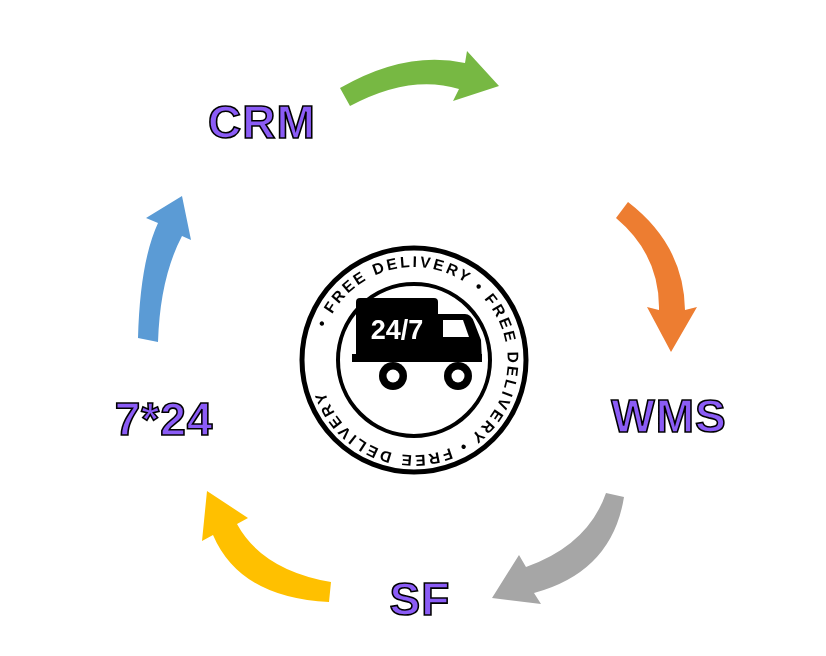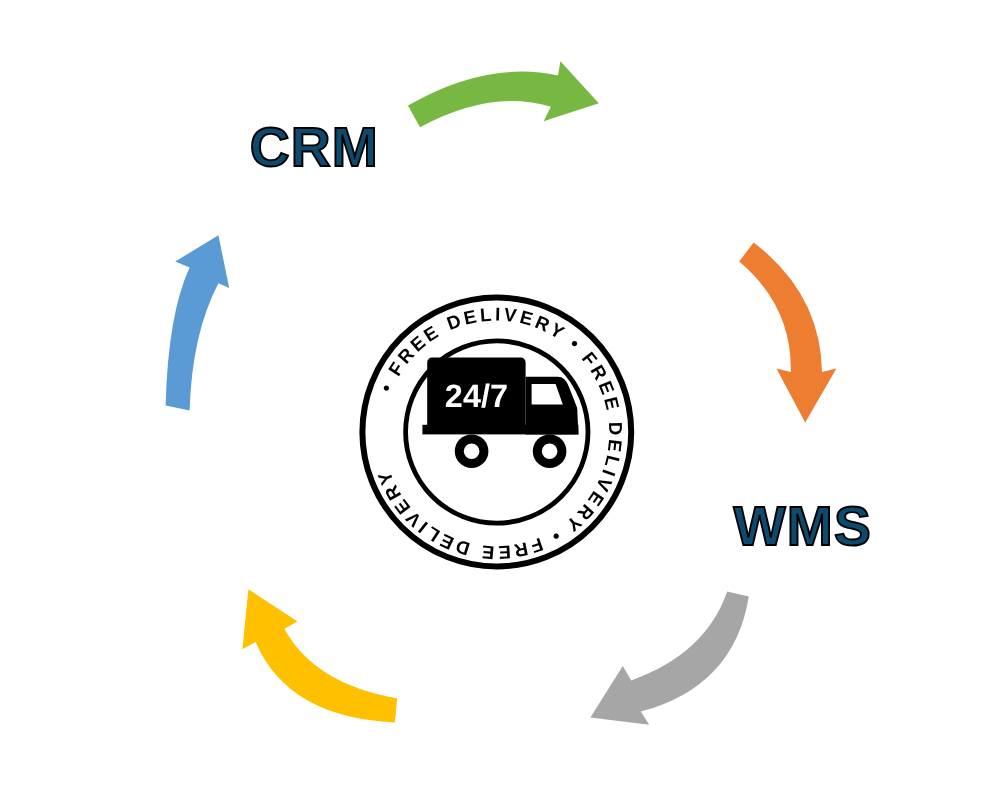--- a/index.html
+++ b/index.html
@@ -19,21 +19,21 @@
     position: absolute;
     left: 0;
     top: 0;
   }
   .node-label {
     position: absolute;
     transform: translate(-50%, -50%);
     font-weight: bold;
     font-size: 46px;
     letter-spacing: 1px;
-    color: #0c4a6e;
+    color: #8b5cf6;
     -webkit-text-stroke: 1.6px #000000;
     white-space: nowrap;
     user-select: none;
   }
   .ring-text {
     font-family: "Liberation Sans", sans-serif;
     font-weight: bold;
     font-size: 15.5px;
     letter-spacing: 2.6px;
     fill: #000000;
@@ -83,17 +83,19 @@
         <circle cx="458" cy="376" r="14" fill="#000000"></circle>
         <circle cx="458" cy="376" r="6.5" fill="#ffffff"></circle>
         <text class="truck-text" x="397" y="339" text-anchor="middle">24/7</text>
       </g>
     </g>
   </svg>
 
   <div class="node-label" style="left:262px; top:122px;">CRM</div>
 
 
-  <div class="node-label" style="left:669px; top:438px;">WMS</div>
+  <div class="node-label" style="left:669px; top:416px;">WMS</div>
 
+  <div class="node-label" style="left:420px; top:599px;">SF</div>
 
+  <div class="node-label" style="left:164px; top:419px;">7*24</div>
 
 </div>
 
 </body></html>

